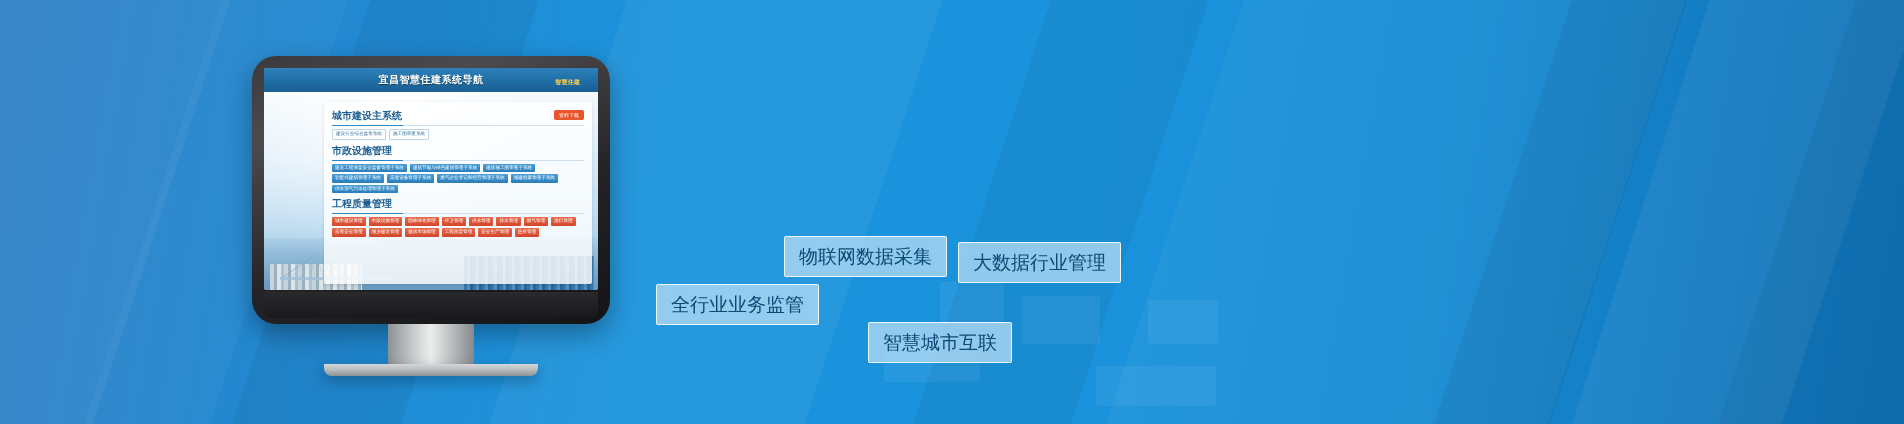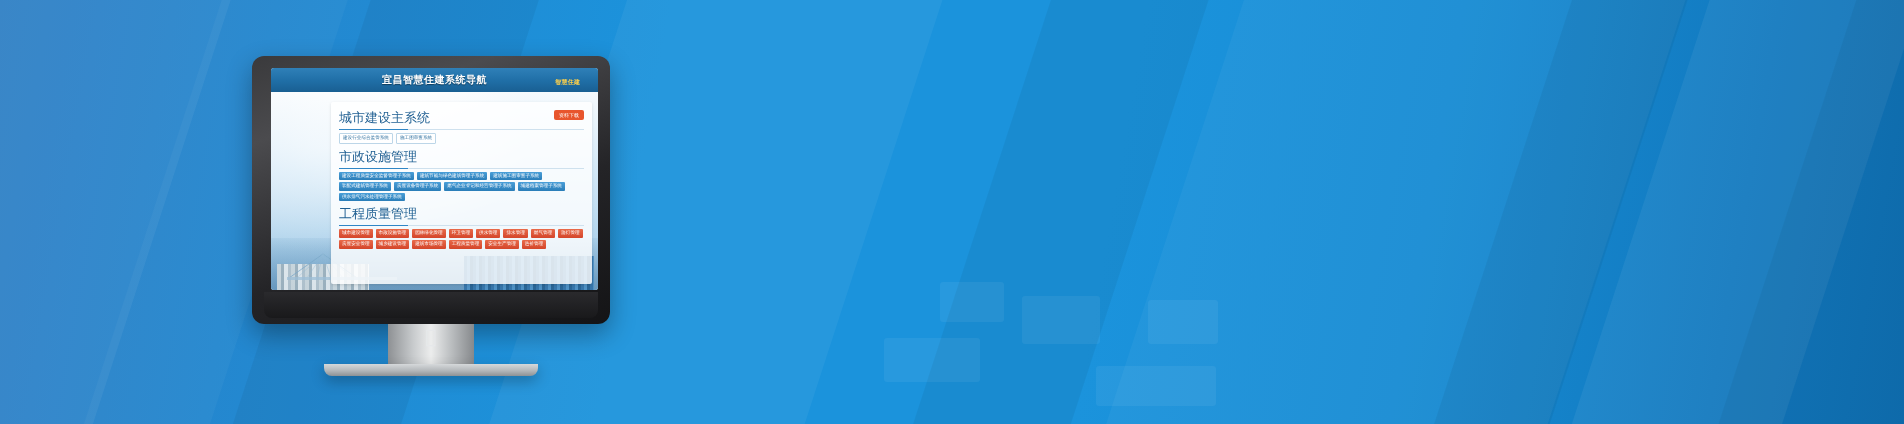--- a/index.html
+++ b/index.html
@@ -27,24 +27,24 @@
   .d1{left:300px;width:160px;}
   .d2{left:980px;width:150px;}
   .d3{left:1500px;width:110px;}
 
   
   .sq{position:absolute;background:rgba(255,255,255,.06);border-radius:3px;pointer-events:none;}
 
   
   .monitor{position:absolute;left:252px;top:56px;width:358px;height:268px;}
   .bezel{
-    position:absolute;inset:0;border-radius:12px;
+    position:absolute;inset:0;border-radius:24px;
     background:linear-gradient(160deg,#3a3a3c 0%,#4b4b4e 22%,#242427 60%,#141416 100%);
     box-shadow:0 10px 26px rgba(0,0,0,.33);
-    padding:12px 12px 34px 19px;box-sizing:border-box;
+    padding:12px 12px 34px 12px;box-sizing:border-box;
   }
   .bezel:after{
     content:"";position:absolute;left:12px;right:12px;bottom:6px;height:26px;
     background:linear-gradient(180deg,#2a2a2d,#19191b);border-radius:0 0 8px 8px;
   }
   .screen{
     position:relative;width:100%;height:100%;overflow:hidden;border-radius:3px;
     background:linear-gradient(180deg,#cfe6f7 0%,#e8f3fb 45%,#dbeaf6 100%);
   }
   .scr-top{
@@ -74,21 +74,21 @@
   .cityline:after{content:"";position:absolute;right:4px;bottom:0;width:130px;height:34px;
     background:repeating-linear-gradient(90deg,#2e6fa6 0 3px,#4a8fc4 3px 6px,#1f5c8e 6px 9px);
     opacity:.85;}
   .bridge{position:absolute;left:16px;bottom:10px;width:110px;height:30px;opacity:.75;}
 
   .panel{position:absolute;left:60px;top:10px;right:6px;bottom:6px;
     background:rgba(255,255,255,.82);border-radius:2px;padding:6px 8px;box-sizing:border-box;
     box-shadow:0 1px 3px rgba(0,0,0,.12);}
   .dl-btn{position:absolute;right:8px;top:8px;background:#e8552d;color:#fff;font-size:5px;
     padding:2px 5px;border-radius:2px;white-space:nowrap;}
-  .sec-title{color:#1f5f92;font-size:13px;font-weight:normal;margin:1px 0 2px 0;}
+  .sec-title{color:#1f5f92;font-size:10px;font-weight:bold;margin:1px 0 2px 0;}
   .sec-rule{height:1px;background:linear-gradient(90deg,#2f86c6 0 28%,#cfe1ee 28% 100%);margin-bottom:3px;}
   .chips{display:flex;flex-wrap:wrap;gap:2px 3px;margin-bottom:4px;}
   .chip{font-size:4.6px;line-height:1;padding:2px 3px;border-radius:1px;white-space:nowrap;}
   .chip.light{background:#fff;border:1px solid #bcd6e8;color:#2e6f9e;}
   .chip.blue{background:linear-gradient(180deg,#4a9fd8,#2a7db8);color:#fff;}
   .chip.red{background:linear-gradient(180deg,#e86a4a,#d4452a);color:#fff;}
   .neck{position:absolute;left:50%;transform:translateX(-50%);top:268px;width:86px;height:42px;
     background:linear-gradient(90deg,#8e9194 0%,#c9ccce 30%,#eceded 50%,#c2c5c7 70%,#86898c 100%);}
   .base{position:absolute;left:50%;transform:translateX(-50%);top:308px;width:214px;height:12px;
     border-radius:0 0 8px 8px;
@@ -204,14 +204,20 @@
           </div>
         </div>
       </div>
     </div>
     <div class="neck"></div>
     <div class="apple"></div>
     <div class="base"></div>
   </div>
 
 
+  <div class="tags">
+    <div class="tag t1">物联网数据采集</div>
+    <div class="tag t2">大数据行业管理</div>
+    <div class="tag t3">全行业业务监管</div>
+    <div class="tag t4">智慧城市互联</div>
+  </div>
 
 </div>
 
 </body></html>

